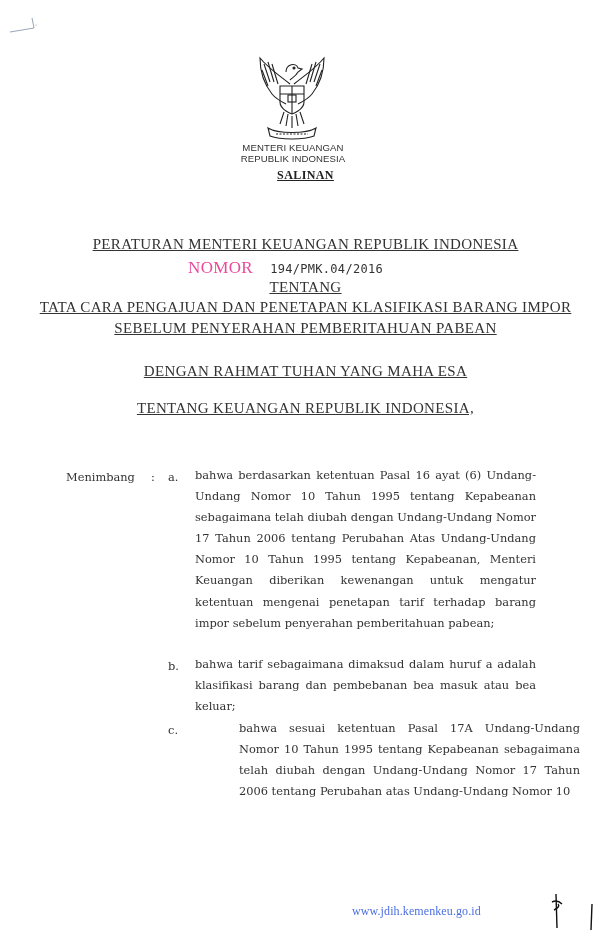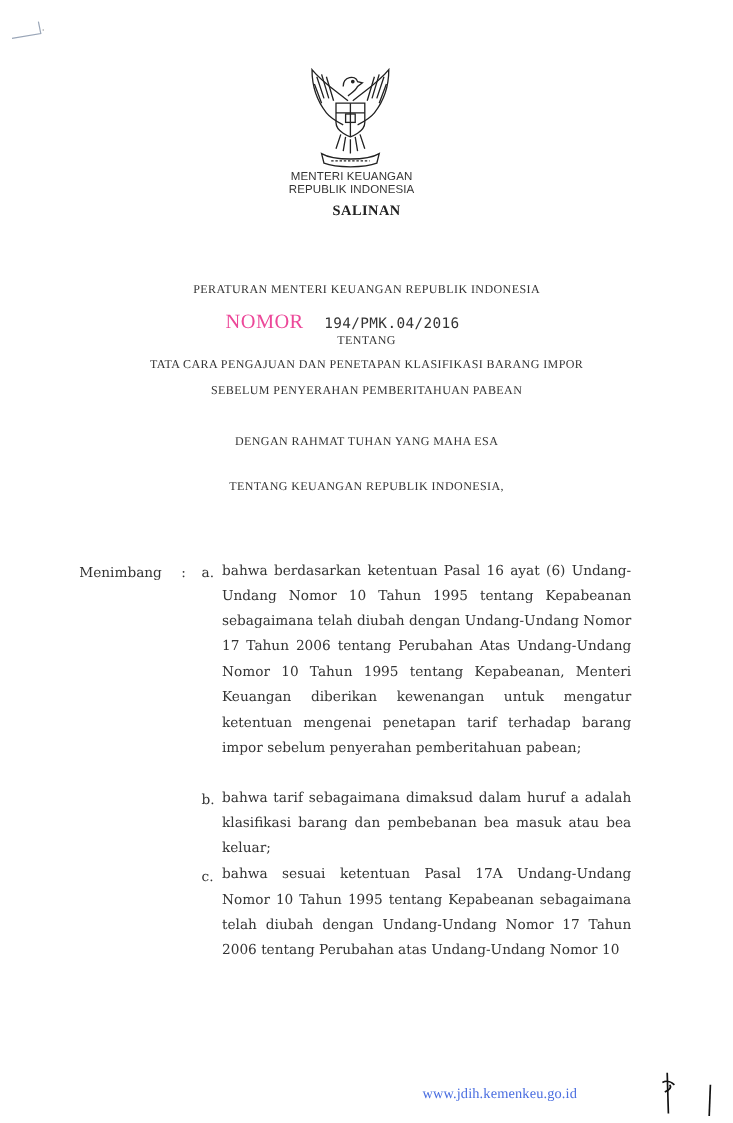--- a/index.html
+++ b/index.html
@@ -2,38 +2,38 @@
 <html><head>
   <meta charset="utf-8">
   <style>
     html, body { margin: 0; padding: 0; }
     body {
       width: 611px; height: 936px; position: relative; overflow: hidden;
       background: #ffffff; color: #2a2a2a;
       font-family: "DejaVu Serif", "Liberation Serif", serif;
     }
     .abs { position: absolute; }
-    .center { text-align: center; left: 0; width: 611px; }
+    .center { text-align: center; left: 0; width: 611px; text-decoration: underline; }
     .corner-mark { left: 8px; top: 14px; width: 30px; height: 22px; }
     .emblem { left: 254px; top: 54px; width: 76px; height: 86px; }
     .ministry {
       font-family: "Liberation Sans", "DejaVu Sans", sans-serif;
       font-size: 9.6px; line-height: 11px; color: #333; letter-spacing: 0.1px;
       left: 240px; width: 106px; text-align: center;
     }
     .salinan { font-family: "Liberation Serif", serif; font-weight: bold; font-size: 12px; letter-spacing: 0.4px; color:#222;}
-    .title { font-family: "Liberation Serif", serif; font-size: 10px; letter-spacing: 0.35px; color:#333; }
+    .title { font-family: "Liberation Serif", serif; font-size: 15px; letter-spacing: 0.35px; color:#333; }
     .nomor-label { font-family: "Liberation Serif", serif; font-size: 17px; letter-spacing: 0.35px; color:#ec4899; }
     .nomor-value { font-family: "DejaVu Sans Mono", "Liberation Mono", monospace; font-size: 12px; color:#333; letter-spacing: 0.3px; text-align: center;}
     .body-text { font-family: "DejaVu Serif", serif; font-size: 11.4px; color:#333; }
     .label-col { left: 66px; top: 470px; }
     .colon { left: 151px; top: 470px; }
     .item-letter { left: 168px; }
     .item-text {
-      left: 185px; width: 341px; text-align: justify; text-align-last: left;
+      left: 195px; width: 341px; text-align: justify; text-align-last: left;
       line-height: 21.1px;
     }
     .footer-link {
       left: 352px; top: 904px; font-family: "Liberation Serif", serif; font-size: 12px;
       color: #4a6ee0; text-decoration: none; letter-spacing: 0.1px;
     }
     .signature { left: 550px; top: 890px; width: 50px; height: 42px; }
   </style>
 </head>
 <body>
@@ -86,21 +86,21 @@
 <div class="abs body-text label-col">Menimbang</div>
 <div class="abs body-text colon">:</div>
 
 <div class="abs body-text item-letter" style="top:470px;">a.</div>
 <div class="abs body-text item-text" style="top:465px;">bahwa berdasarkan ketentuan Pasal 16 ayat (6) Undang-Undang Nomor 10 Tahun 1995 tentang Kepabeanan sebagaimana telah diubah dengan Undang-Undang Nomor 17 Tahun 2006 tentang Perubahan Atas Undang-Undang Nomor 10 Tahun 1995 tentang Kepabeanan, Menteri Keuangan diberikan kewenangan untuk mengatur ketentuan mengenai penetapan tarif terhadap barang impor sebelum penyerahan pemberitahuan pabean;</div>
 
 <div class="abs body-text item-letter" style="top:659px;">b.</div>
 <div class="abs body-text item-text" style="top:654px;">bahwa tarif sebagaimana dimaksud dalam huruf a adalah klasifikasi barang dan pembebanan bea masuk atau bea keluar;</div>
 
 <div class="abs body-text item-letter" style="top:723px;">c.</div>
-<div class="abs body-text item-text" style="top:718px;">bahwa sesuai ketentuan Pasal 17A Undang-Undang Nomor 10 Tahun 1995 tentang Kepabeanan sebagaimana telah diubah dengan Undang-Undang Nomor 17 Tahun 2006 tentang Perubahan atas Undang-Undang Nomor 10</div>
+<div class="abs body-text item-text" style="top:718px;margin-left:44px;">bahwa sesuai ketentuan Pasal 17A Undang-Undang Nomor 10 Tahun 1995 tentang Kepabeanan sebagaimana telah diubah dengan Undang-Undang Nomor 17 Tahun 2006 tentang Perubahan atas Undang-Undang Nomor 10</div>
 
 <a class="abs footer-link">www.jdih.kemenkeu.go.id</a>
 
 <svg class="abs signature" viewBox="0 0 50 42">
   <g fill="none" stroke="#111" stroke-width="1.4">
     <path d="M6 4 L7 38"></path>
     <path d="M2 12 C6 10 10 12 12 14"></path>
     <path d="M4 20 C8 18 10 16 8 14"></path>
     <path d="M42 14 L41 40"></path>
   </g>

